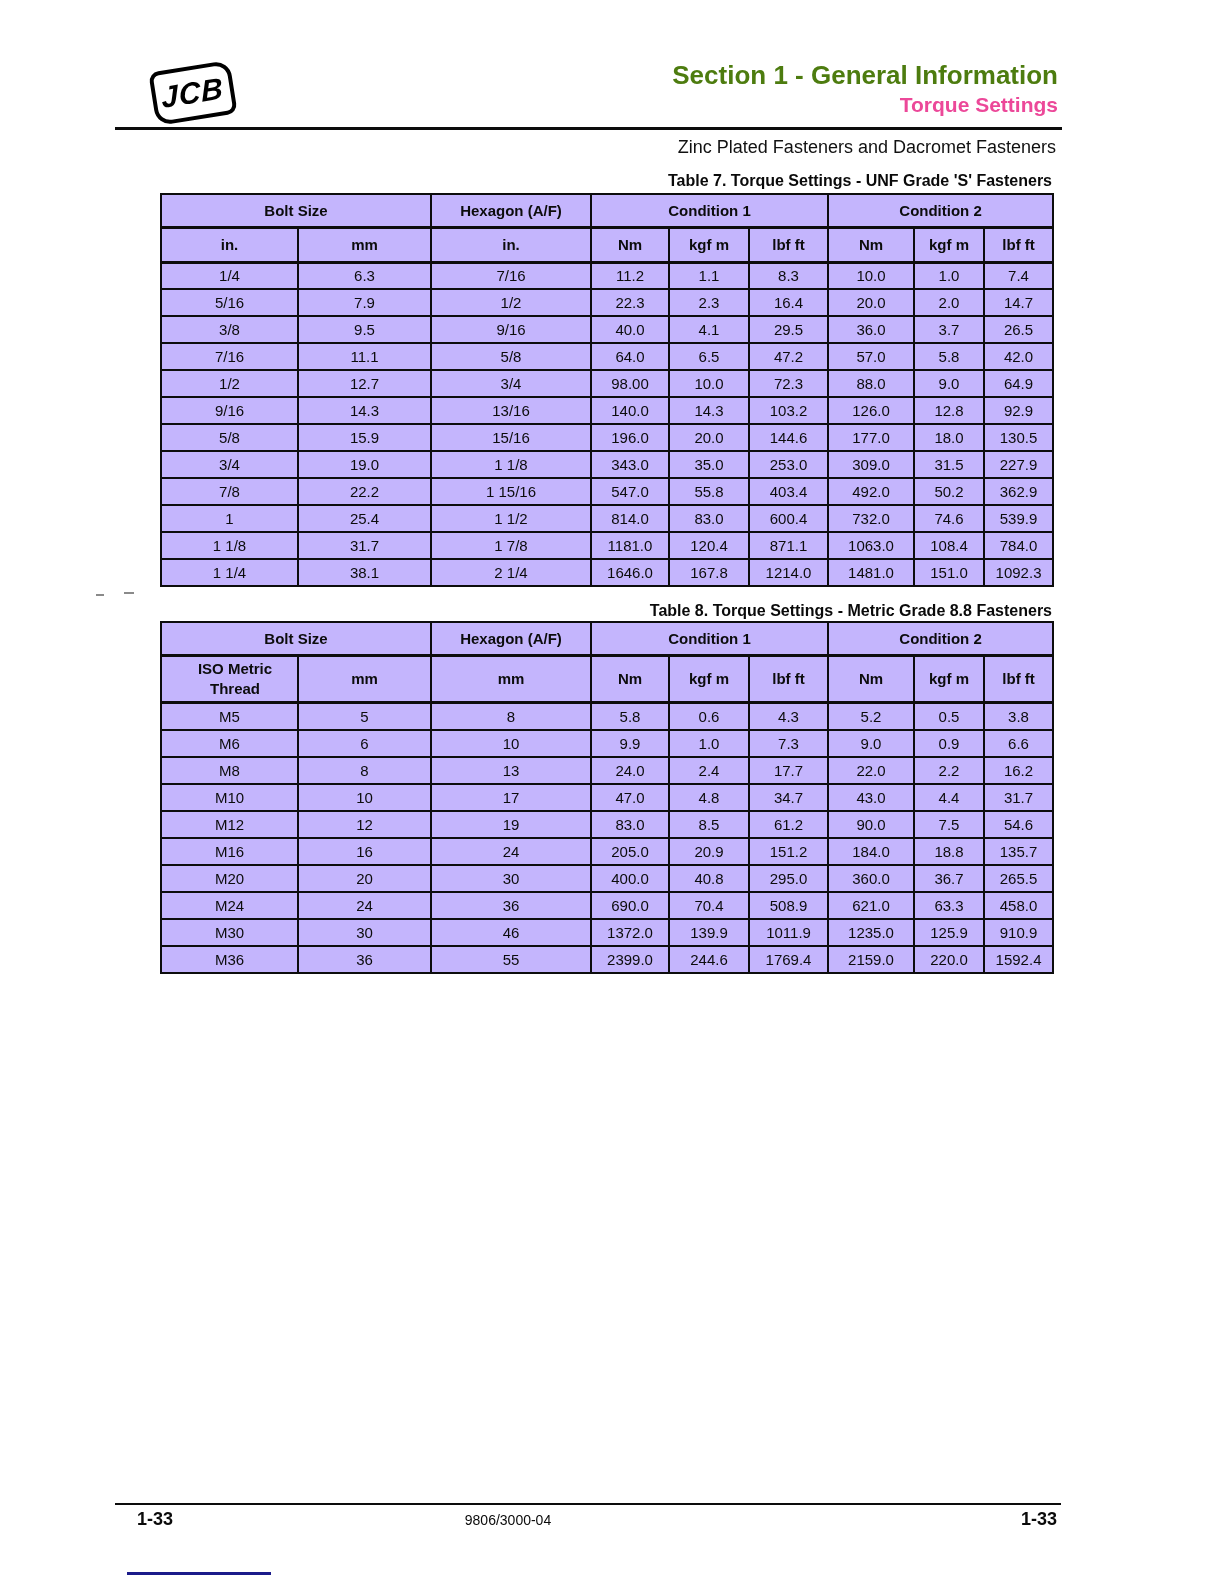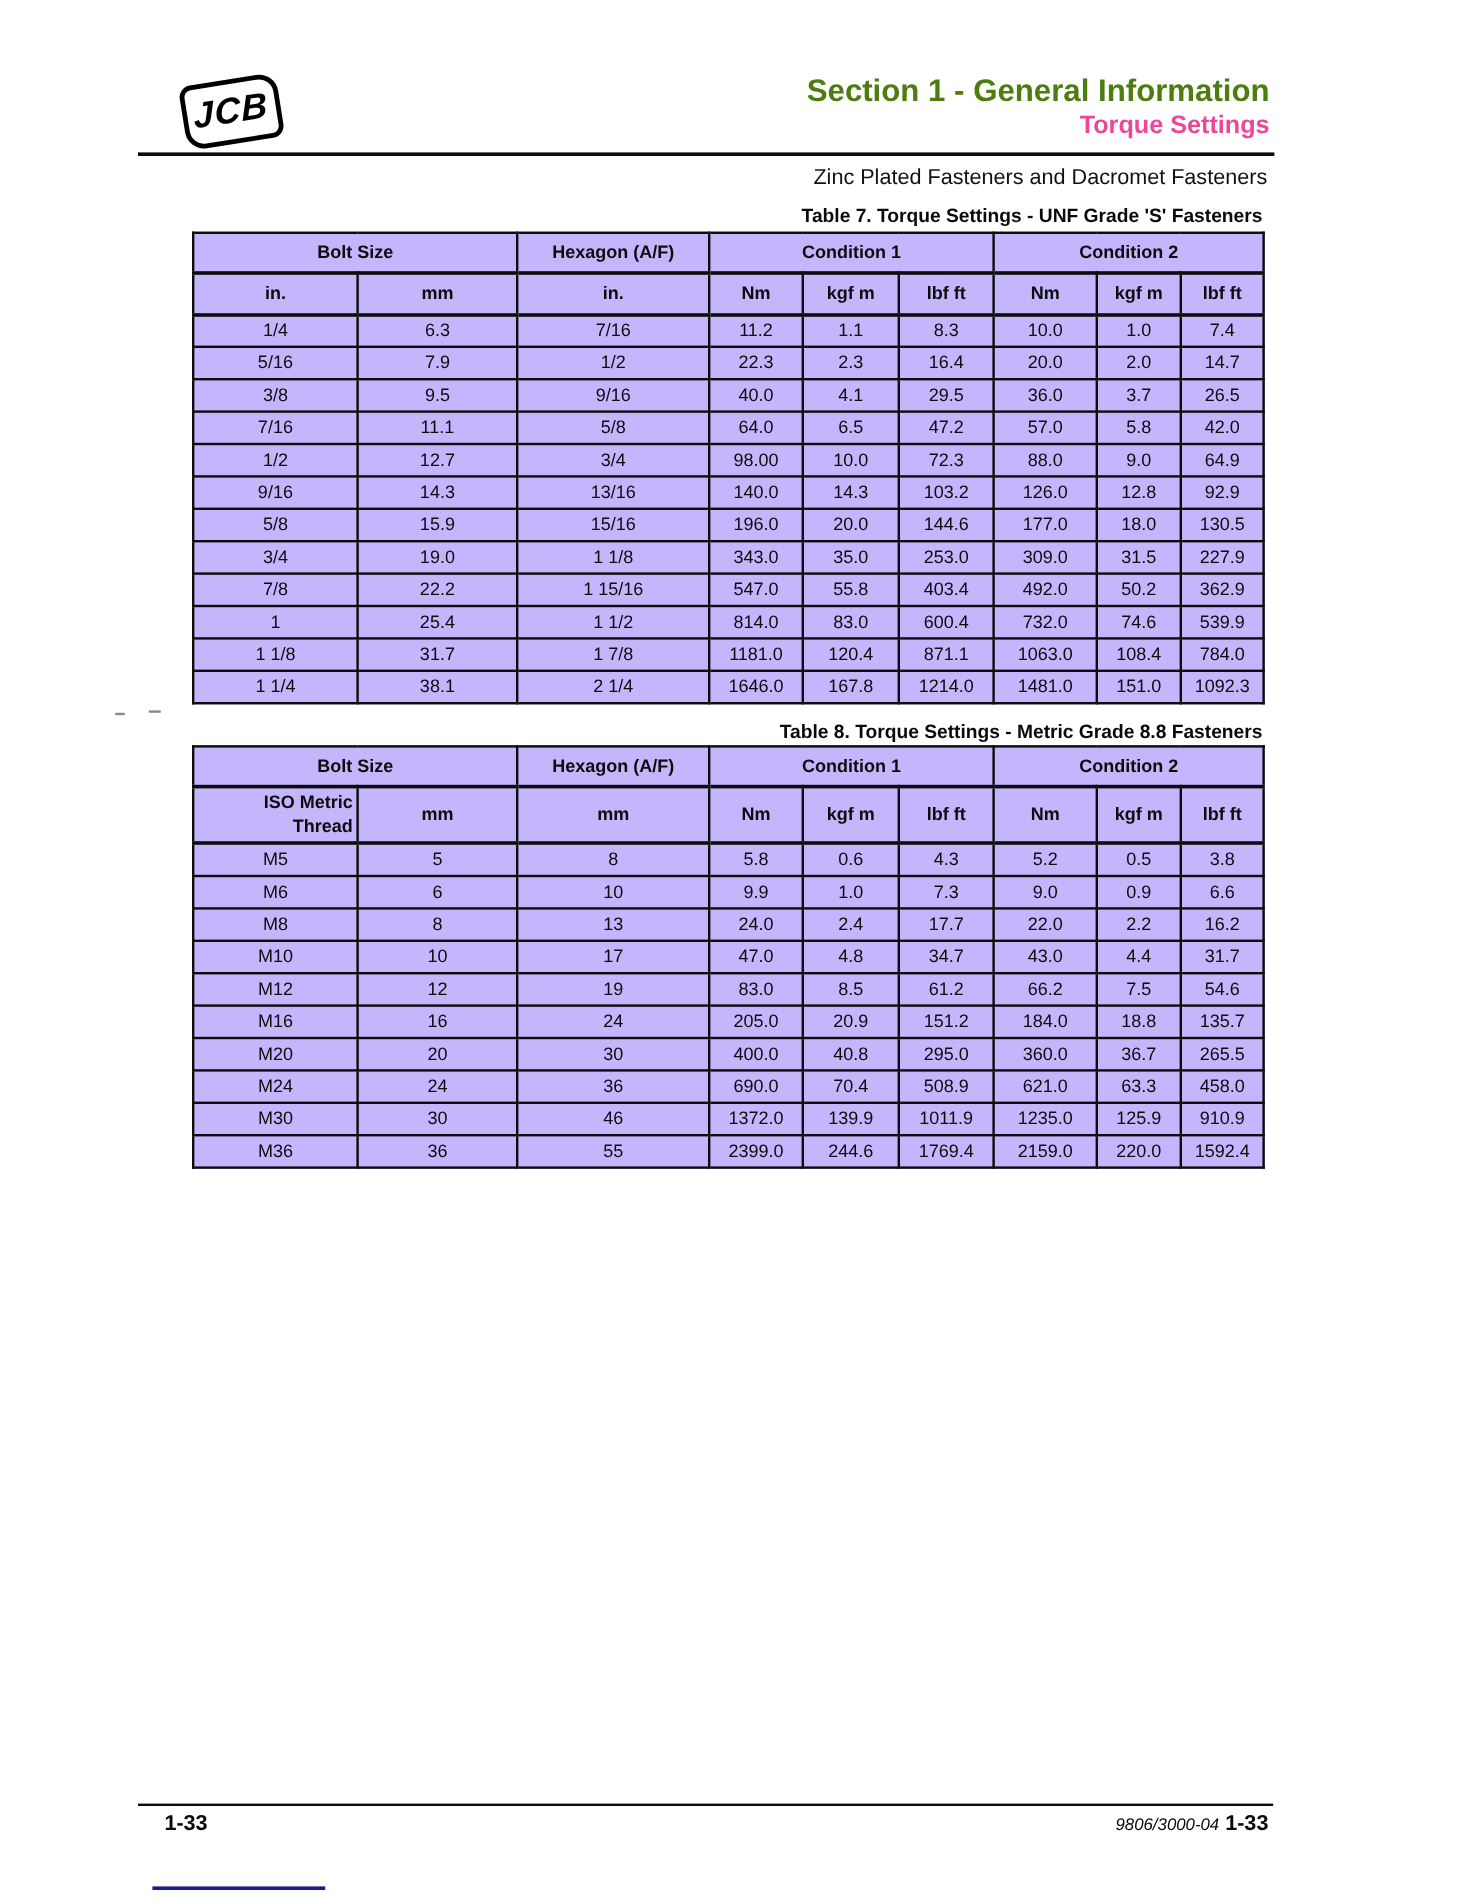--- a/index.html
+++ b/index.html
@@ -92,21 +92,21 @@
     font-size: 15px;
     color: #0c0c0c;
     padding: 2px 3px;
   }
   .data-table thead th { font-weight: bold; }
   .data-table thead tr:first-child th { height: 33px; border-bottom: 3px solid #0d0d0d; }
   .data-table thead tr:last-child th  { height: 35px; border-bottom: 3px solid #0d0d0d; }
   .data-table td { height: 27px; font-weight: normal; }
   .col-th.multiline {
     white-space: pre-line;
-    text-align: right;
+    text-align: center;
     padding-left: 14px;
     line-height: 1.35;
   }
 
   
   col.c0 { width: 137px; } col.c1 { width: 133px; } col.c2 { width: 160px; }
   col.c3 { width: 78px; }  col.c4 { width: 80px; }  col.c5 { width: 79px; }
   col.c6 { width: 86px; }  col.c7 { width: 70px; }  col.c8 { width: 69px; }
 
   
@@ -128,23 +128,22 @@
     left: 137px;
     top: 1509px;
     font-size: 18px;
     font-weight: bold;
   }
   .footer-center {
     position: absolute;
     left: 0;
     top: 1512px;
     width: 1016px;
-    text-align: right;
+    text-align: center;
     font-size: 14px;
-    font-style: italic;
   }
   .footer-right {
     position: absolute;
     right: 167px;
     top: 1509px;
     font-size: 18px;
     font-weight: bold;
   }
   .accent-line {
     position: absolute;
@@ -421,21 +420,21 @@
           <td>4.4</td>
           <td>31.7</td>
         </tr>
         <tr>
           <td>M12</td>
           <td>12</td>
           <td>19</td>
           <td>83.0</td>
           <td>8.5</td>
           <td>61.2</td>
-          <td>66.2</td>
+          <td>90.0</td>
           <td>7.5</td>
           <td>54.6</td>
         </tr>
         <tr>
           <td>M16</td>
           <td>16</td>
           <td>24</td>
           <td>205.0</td>
           <td>20.9</td>
           <td>151.2</td>

